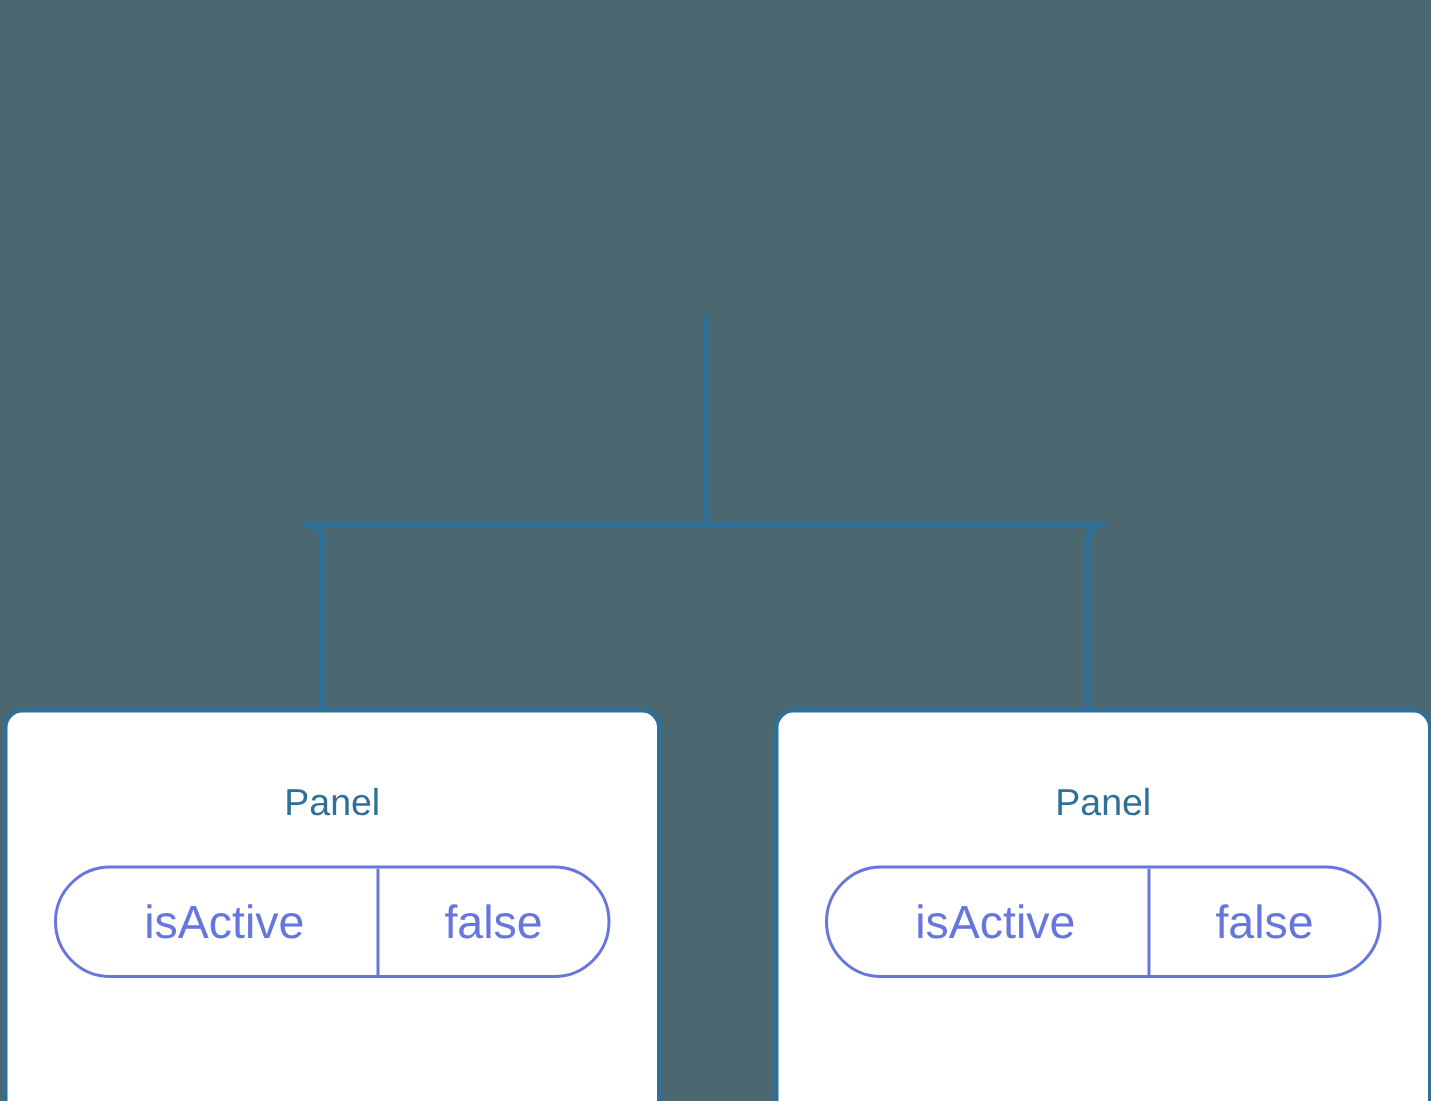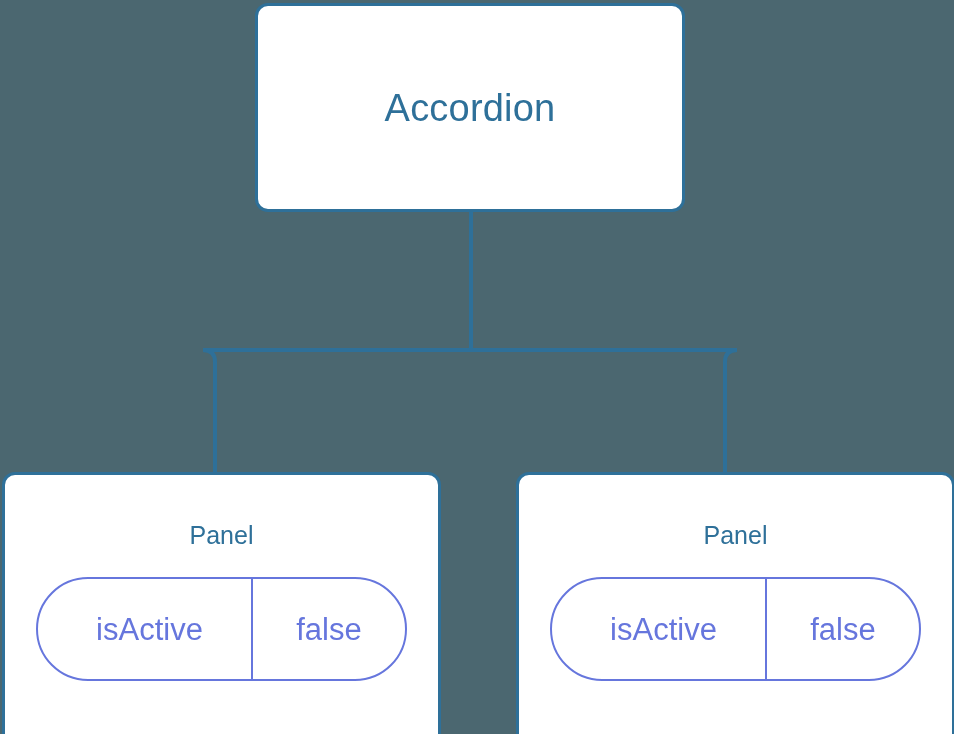--- a/index.html
+++ b/index.html
@@ -73,21 +73,21 @@
     color: #2e7099;
     font-size: 25px;
     line-height: 1;
     white-space: nowrap;
     -webkit-font-smoothing: antialiased;
   }
 
   
   .state-pill {
     margin-top: 29px;
-    height: 104px;
+    height: 75px;
     border: 2px solid #6676dd;
     border-radius: 52px;
     display: flex;
     align-items: stretch;
     background: #ffffff;
     box-sizing: border-box;
     overflow: hidden;
   }
   .pill-cell {
     display: flex;
@@ -118,23 +118,20 @@
 <div id="stage">
 
   <svg id="connectors" viewBox="0 0 954 734" width="954" height="734" aria-hidden="true">
 
     <path d="M471,211 L471,350" fill="none" stroke="#2e7099" stroke-width="4"></path>
 
     <path d="M471,350 L203,350 Q215,350 215,362 L215,474" fill="none" stroke="#2e7099" stroke-width="4" stroke-linecap="butt"></path>
     <path d="M471,350 L737,350 Q725,350 725,362 L725,474" fill="none" stroke="#2e7099" stroke-width="4" stroke-linecap="butt"></path>
   </svg>
 
-  <div class="node node-root">
-    <div class="node-title">Accordion</div>
-  </div>
 
   <div class="node node-leaf leaf-left">
     <div class="node-title">Panel</div>
     <div class="state-pill">
       <div class="pill-cell pill-key">isActive</div>
       <div class="pill-divider"></div>
       <div class="pill-cell pill-value">false</div>
     </div>
   </div>
 

